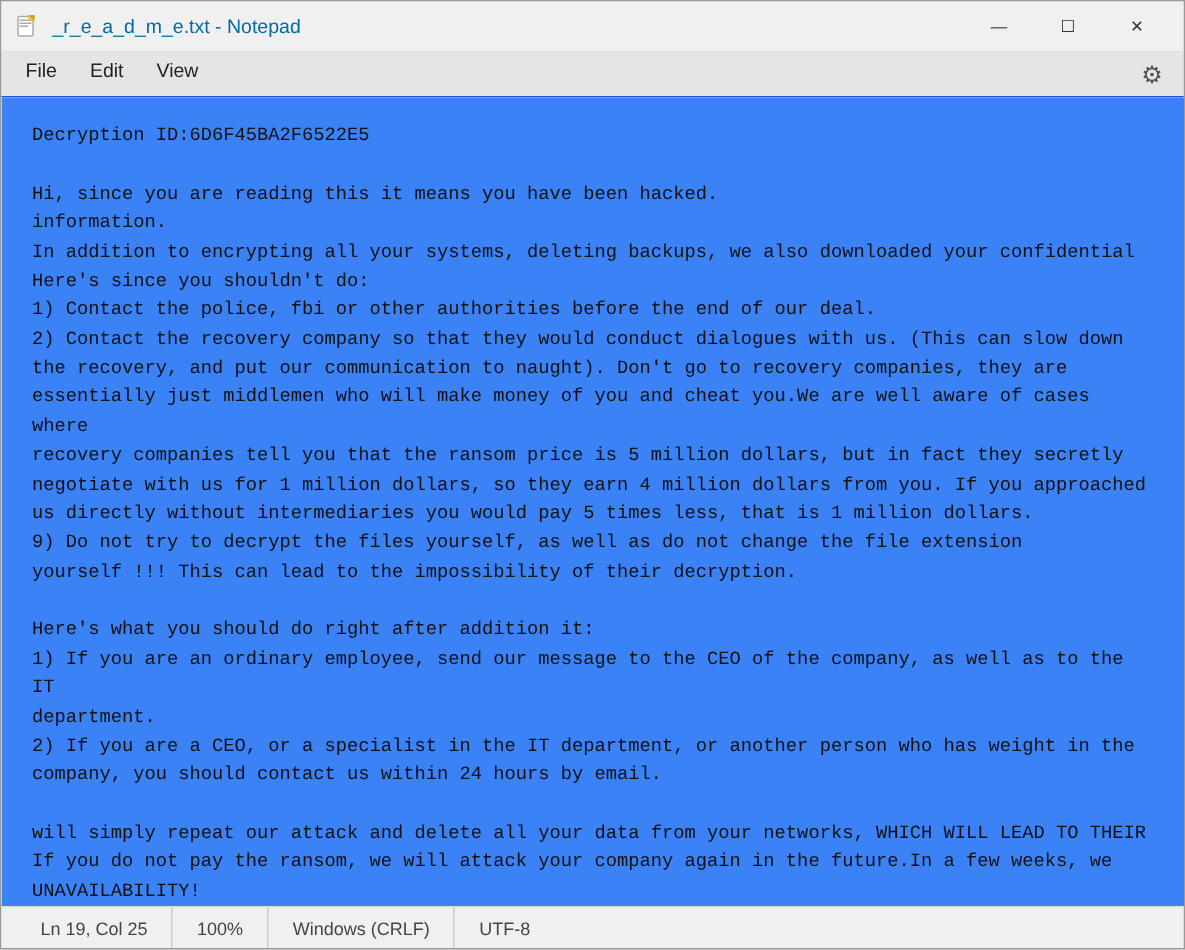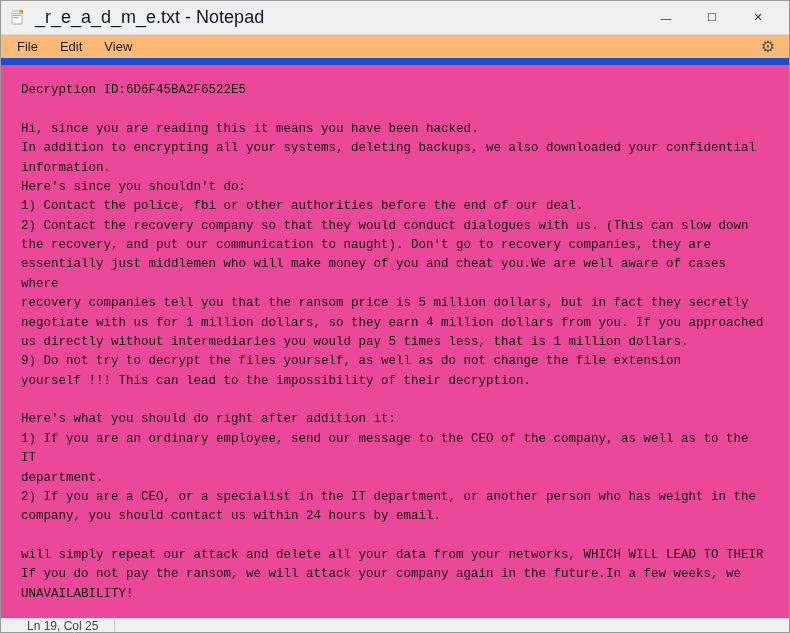--- a/index.html
+++ b/index.html
@@ -53,22 +53,22 @@
       align-items: center;
       justify-content: center;
     }
 
     .title-bar-icon svg {
       width: 16px;
       height: 16px;
     }
 
     .title-bar-title {
-      font-size: 18px;
-      color: #0f172a;
+      font-size: 13px;
+      color: #0369a1;
     }
 
     .title-bar-controls {
       display: flex;
       gap: 0;
     }
 
     .title-btn {
       width: 46px;
       height: 34px;
@@ -76,26 +76,26 @@
       align-items: center;
       justify-content: center;
       cursor: pointer;
       font-size: 11px;
       color: #333;
       border: none;
       background: transparent;
     }
 
     .menu-bar {
-      background: #fdba74;
+      background: #e5e5e5;
       height: 30px;
       display: flex;
-      align-items: center;
+      align-items: flex-start;
       padding: 0 6px;
-      border-bottom: 7px solid #1d4ed8;
+      border-bottom: 1px solid #1d4ed8;
       justify-content: space-between;
     }
 
     .menu-items {
       display: flex;
       gap: 2px;
     }
 
     .menu-item {
       padding: 4px 10px;
@@ -111,50 +111,49 @@
       display: flex;
       align-items: center;
       justify-content: center;
       cursor: pointer;
       color: #555;
       font-size: 16px;
     }
 
     .content-area {
       flex: 1;
-      background: #ec4899;
+      background: #3b82f6;
       padding: 16px 20px;
       overflow-y: auto;
       font-family: 'Consolas', 'Courier New', monospace;
       font-size: 12.5px;
       line-height: 1.55;
       color: #111;
     }
 
     .content-area p {
       margin-bottom: 0;
       white-space: pre-wrap;
       word-wrap: break-word;
     }
 
     .blank-line {
       height: 1.55em;
     }
 
     .status-bar {
       background: #f0f0f0;
-      height: 14px;
-      display: flex;
-      align-items: flex-start;
+      height: 28px;
+      display: flex;
+      align-items: flex-end;
       padding: 0 10px;
       border-top: 1px solid #ddd;
       font-size: 12px;
       color: #444;
       gap: 0;
-      flex-direction: column;
     }
 
     .status-item {
       padding: 0 16px;
       border-right: 1px solid #ccc;
       height: 100%;
       display: flex;
       align-items: center;
     }
 
@@ -199,22 +198,22 @@
       <div class="menu-item">Edit</div>
       <div class="menu-item">View</div>
     </div>
     <div class="menu-gear">⚙</div>
   </div>
 
   <div class="content-area">
     <p>Decryption ID:6D6F45BA2F6522E5</p>
     <div class="blank-line"></div>
     <p>Hi, since you are reading this it means you have been hacked.</p>
+    <p>information.</p>
     <p>In addition to encrypting all your systems, deleting backups, we also downloaded your confidential</p>
-    <p>information.</p>
     <p>Here's since you shouldn't do:</p>
     <p>1) Contact the police, fbi or other authorities before the end of our deal.</p>
     <p>2) Contact the recovery company so that they would conduct dialogues with us. (This can slow down</p>
     <p>the recovery, and put our communication to naught). Don't go to recovery companies, they are</p>
     <p>essentially just middlemen who will make money of you and cheat you.We are well aware of cases where</p>
     <p>recovery companies tell you that the ransom price is 5 million dollars, but in fact they secretly</p>
     <p>negotiate with us for 1 million dollars, so they earn 4 million dollars from you. If you approached</p>
     <p>us directly without intermediaries you would pay 5 times less, that is 1 million dollars.</p>
     <p>9) Do not try to decrypt the files yourself, as well as do not change the file extension</p>
     <p>yourself !!! This can lead to the impossibility of their decryption.</p>

